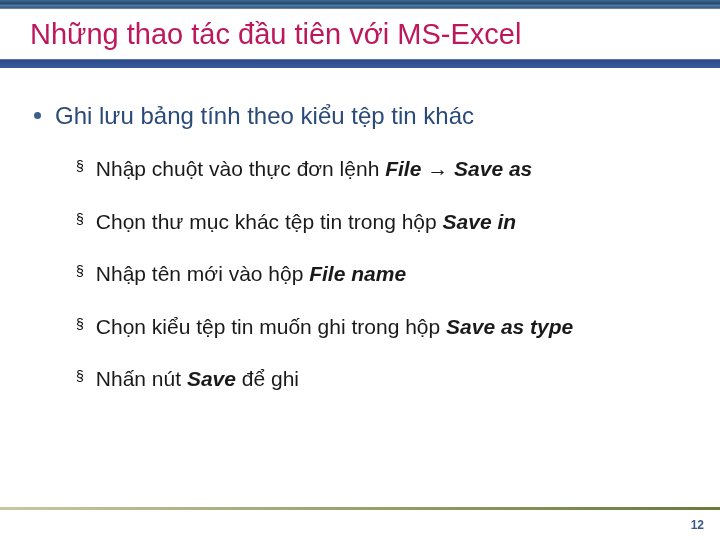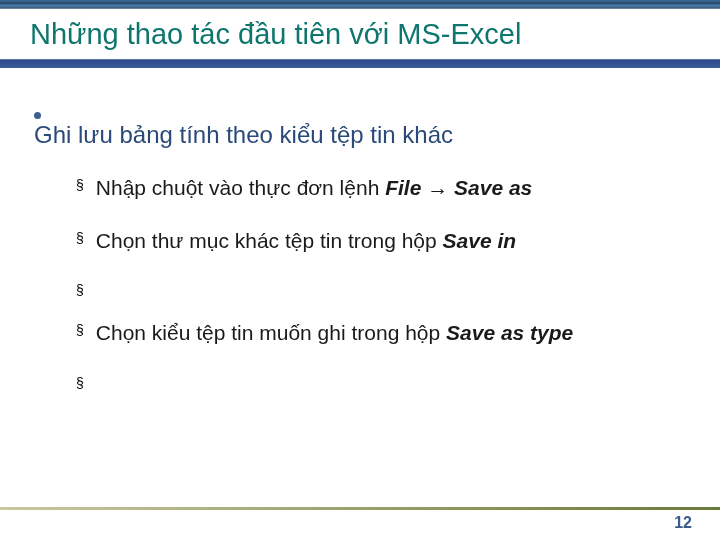--- a/index.html
+++ b/index.html
@@ -24,34 +24,33 @@
     position: absolute;
     top: 14px;
     left: 30px;
     right: 30px;
     height: 40px;
     display: flex;
     align-items: center;
   }
   .title {
     font-size: 29px;
-    color: #0f766e;
+    color: #be185d;
     white-space: nowrap;
   }
   .content {
     position: absolute;
     top: 100px;
     left: 34px;
     right: 30px;
   }
   .bullet-row {
     display: flex;
     align-items: flex-start;
     margin-bottom: 22px;
-    flex-direction: column;
   }
   .bullet-dot {
     width: 7px; height: 7px;
     border-radius: 50%;
     background: #3b5f8f;
     margin-top: 12px;
     margin-right: 14px;
     flex: 0 0 auto;
   }
   .bullet-text {
@@ -85,23 +84,23 @@
   .arrow { font-weight: bold; }
   .footer-line {
     position: absolute;
     left: 0; right: 0;
     bottom: 30px;
     height: 3px;
     background: linear-gradient(to right, #c8c8a0 0%, #6a7a3a 100%);
   }
   .page-num {
     position: absolute;
-    right: 28px;
+    right: 16px;
     bottom: 8px;
-    font-size: 16px;
+    font-size: 12px;
     font-weight: bold;
     color: #3a5a8a;
     margin-left: 40px;
   }
 </style>
 </head>
 <body>
 
 <div class="header-band"></div>
 
@@ -123,27 +122,33 @@
       </div>
     </div>
     <div class="sub-row">
       <div class="sub-mark">§</div>
       <div class="sub-text">
         <span>Chọn thư mục khác tệp tin trong hộp </span><b>Save in</b>
       </div>
     </div>
     <div class="sub-row">
       <div class="sub-mark">§</div>
+      <div class="sub-text">
+        <span>Nhập tên mới vào hộp </span><b>File name</b>
+      </div>
     </div>
     <div class="sub-row">
       <div class="sub-mark">§</div>
       <div class="sub-text">
         <span>Chọn kiểu tệp tin muốn ghi trong hộp </span><b>Save as type</b>
       </div>
     </div>
     <div class="sub-row">
       <div class="sub-mark">§</div>
+      <div class="sub-text">
+        <span>Nhấn nút </span><b>Save</b><span> để ghi</span>
+      </div>
     </div>
   </div>
 </div>
 
 <div class="footer-line"></div>
 <div class="page-num">12</div>
 
 </body></html>

